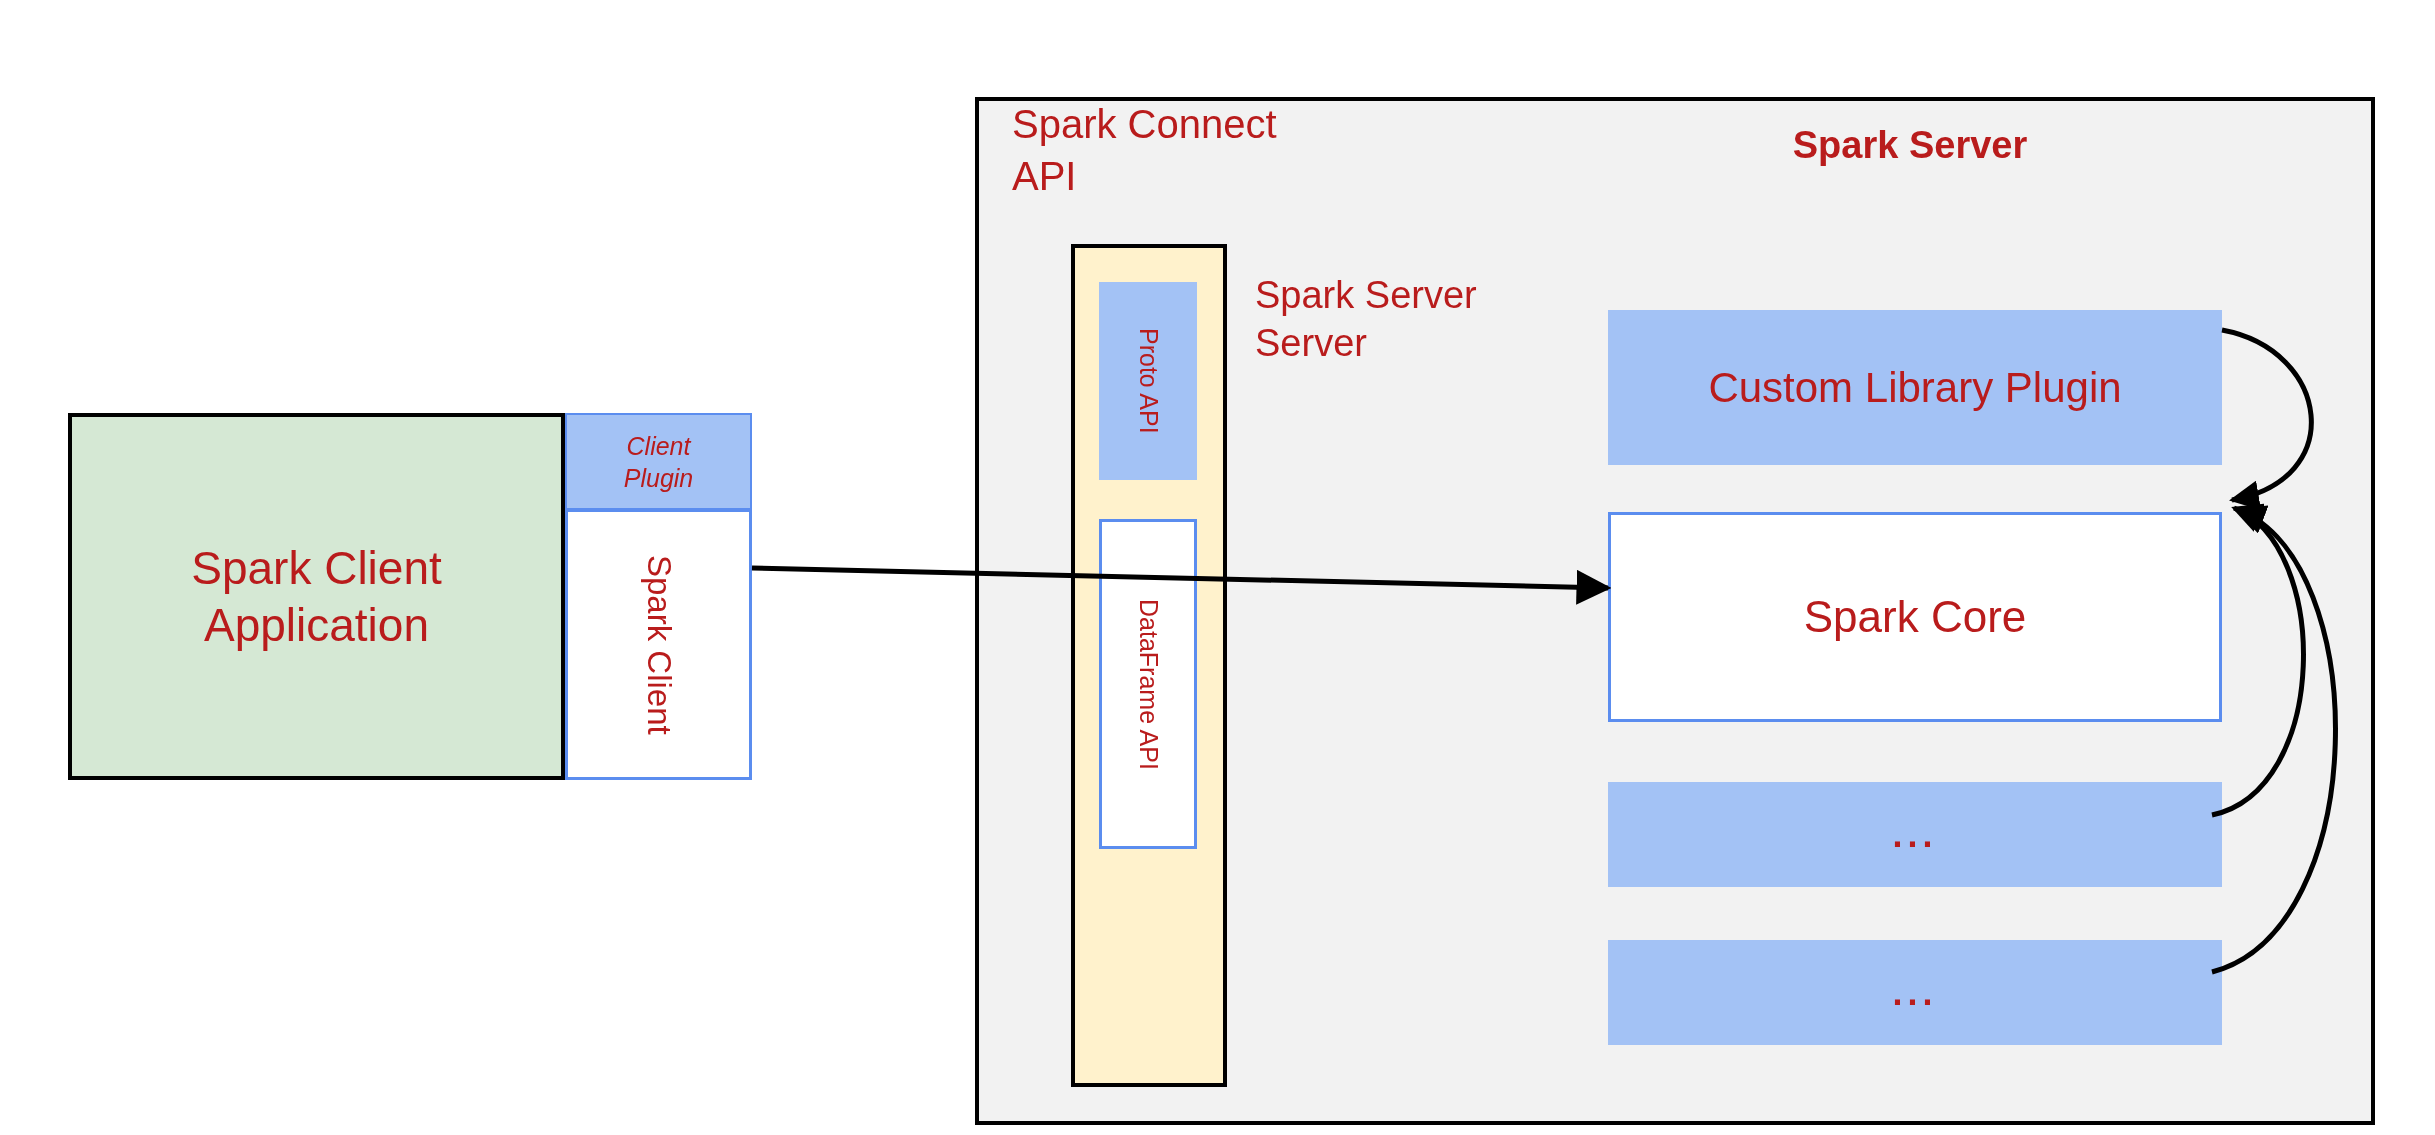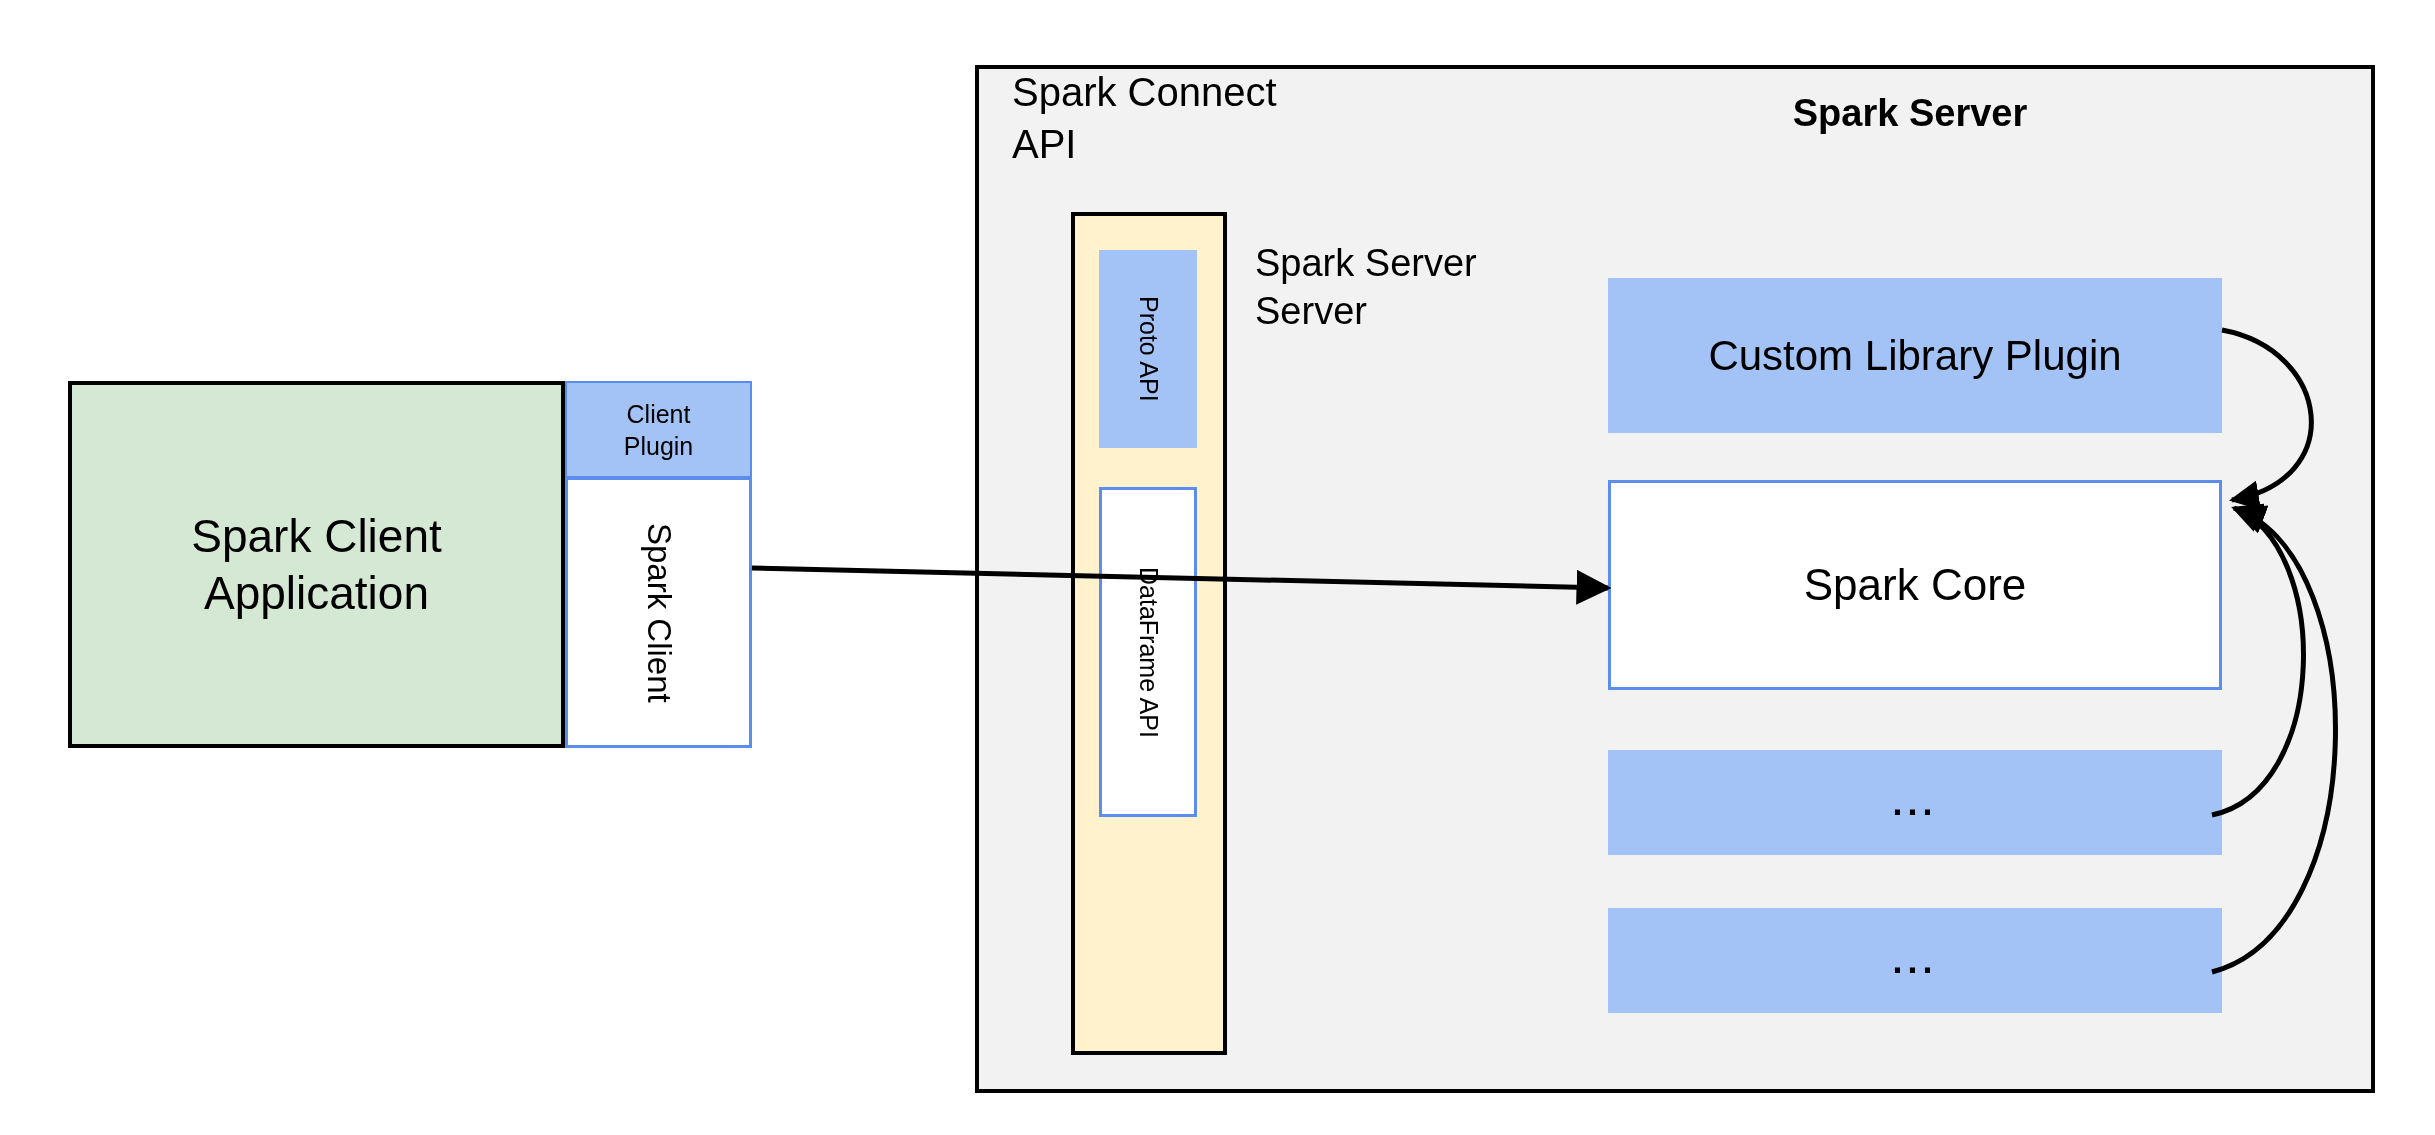--- a/index.html
+++ b/index.html
@@ -17,21 +17,22 @@
     font-family: "Liberation Sans", sans-serif;
   }
 
   .box {
     position: absolute;
     box-sizing: border-box;
     display: flex;
     align-items: center;
     justify-content: center;
     text-align: center;
-    color: #000000;
+    color: #b91c1c;
+    margin-top: 32px;
   }
 
   
   #client-app-box {
     left: 68px;
     top: 381px;
     width: 497px;
     height: 367px;
     background: #d5e8d4;
     border: 4px solid #000000;
@@ -43,20 +44,21 @@
   #client-package-box {
     left: 565px;
     top: 381px;
     width: 187px;
     height: 97px;
     background: #a3c2f5;
     border: 2px solid #5b8def;
     font-size: 25px;
     line-height: 1.28;
     z-index: 3;
+    font-style: italic;
   }
 
   #spark-client-box {
     left: 565px;
     top: 477px;
     width: 187px;
     height: 271px;
     background: #ffffff;
     border: 3px solid #5b8def;
     z-index: 3;

